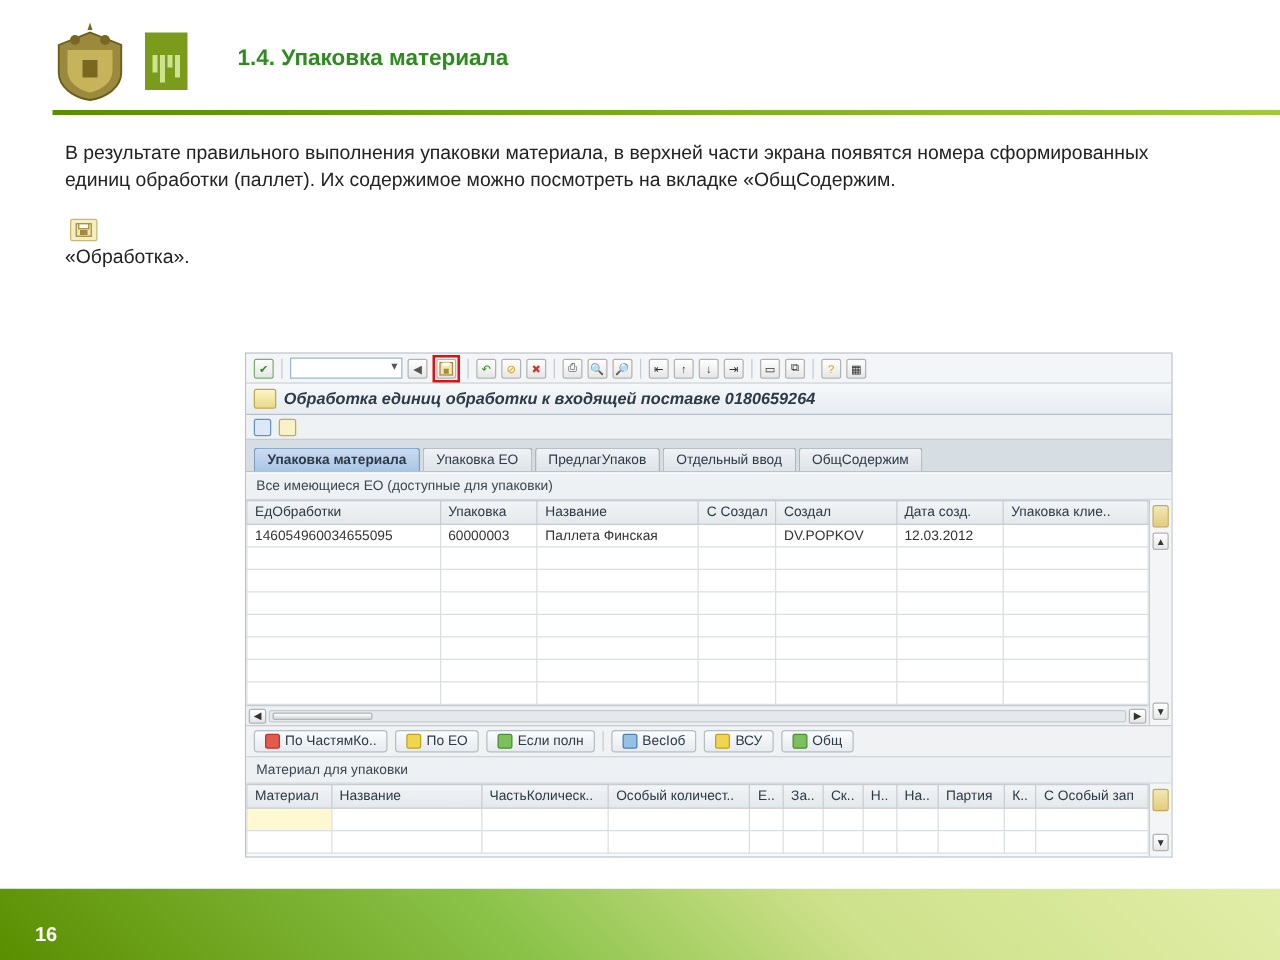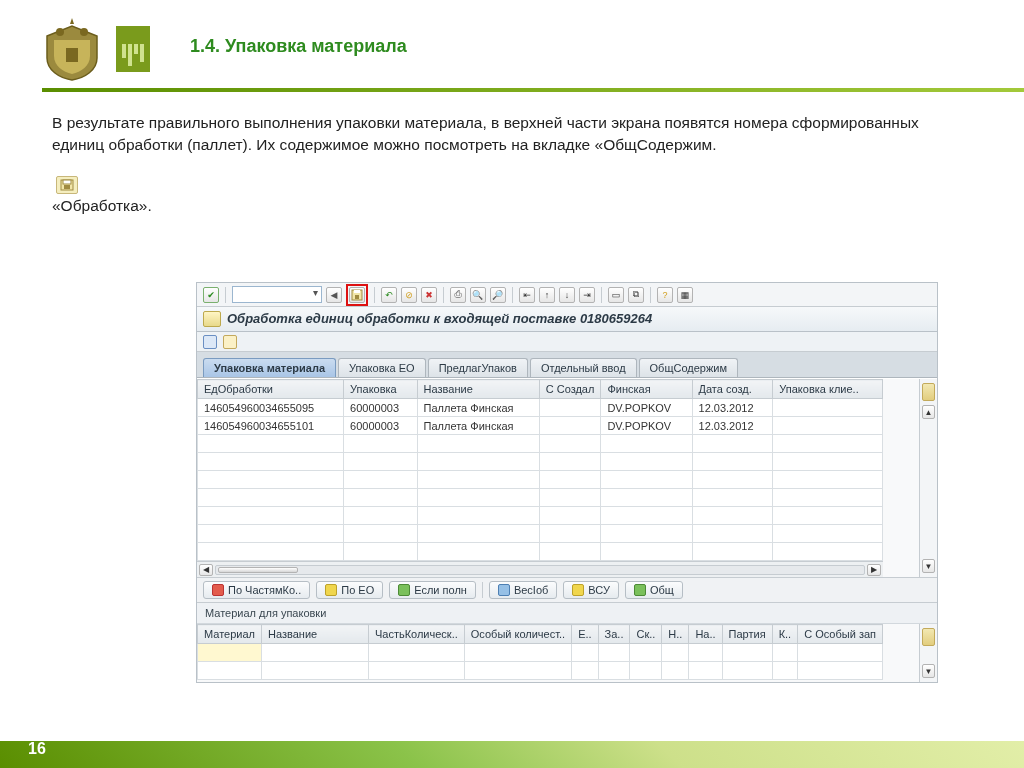--- a/index.html
+++ b/index.html
@@ -46,37 +46,37 @@
   .sap .subhdr { padding:4px 8px; color:#3a4750; font-size:11px; background:#eef1f4; border-bottom:1px solid #d2d8dd; }
 
   .sap table { width:100%; border-collapse:collapse; font-size:11px; }
   .sap thead th { background:linear-gradient(#f2f4f6,#e3e8ec); border:1px solid #c6ccd1; padding:3px 6px; text-align:left; font-weight:normal; color:#2c3a46; white-space:nowrap; }
   .sap tbody td { border:1px solid #d9dee2; padding:2px 6px; background:#fff; height:18px; color:#333; white-space:nowrap; }
   .sap tbody tr.empty td { background:#fff; }
   .sap .side-scroll { width:18px; background:#f3f5f7; border-left:1px solid #c6ccd1; position:relative; }
   .sap .side-scroll .knob { position:absolute; top:4px; left:2px; right:2px; height:18px; background:linear-gradient(#f2e8b2,#e2cd7e); border:1px solid #c3aa5a; border-radius:2px; }
   .sap .side-scroll .arrow { position:absolute; left:2px; right:2px; height:14px; background:linear-gradient(#fff,#e6e6e6); border:1px solid #b3b3b3; border-radius:2px; font-size:8px; display:flex; align-items:center; justify-content:center; }
 
-  .sap .grid-wrap { display:flex;gap:36px; }
+  .sap .grid-wrap { display:flex; }
   .sap .grid-wrap .main { flex:1; overflow:hidden; }
 
   .sap .hscroll { height:16px; background:#edf0f2; border-top:1px solid #c6ccd1; display:flex; align-items:center; gap:2px; padding:0 2px; }
   .sap .hscroll .arrow { width:14px; height:12px; background:linear-gradient(#fff,#e6e6e6); border:1px solid #b3b3b3; border-radius:2px; font-size:8px; display:flex; align-items:center; justify-content:center; }
   .sap .hscroll .track { flex:1; height:10px; background:#e6e9ec; border:1px solid #c6ccd1; position:relative; border-radius:2px; }
   .sap .hscroll .thumb { position:absolute; left:2px; top:1px; bottom:1px; width:80px; background:linear-gradient(#fff,#d6d6d6); border:1px solid #b3b3b3; border-radius:2px; }
 
   .sap .btnbar { background:#f0f2f4; border-top:1px solid #c6ccd1; border-bottom:1px solid #c6ccd1; padding:3px 6px; display:flex; align-items:center; gap:6px; }
   .sap .sbtn { display:flex; align-items:center; gap:4px; padding:2px 8px; background:linear-gradient(#fbfcfd,#e6ebef); border:1px solid #b6bec5; border-radius:3px; font-size:11px; color:#2c3a46; }
   .sap .sbtn .dot { width:12px; height:12px; border-radius:2px; }
   .dot.red { background:#e35b4c; border:1px solid #b33; }
   .dot.yellow { background:#f0d64d; border:1px solid #bda22a; }
   .dot.green { background:#7ac05b; border:1px solid #4c8a36; }
   .sap .bsep { width:1px; height:16px; background:#c6ccd1; }
 
-  .footer { position:absolute; left:0; right:0; bottom:0; height:27px; background:linear-gradient(45deg, #5a8e00, #8bc34a 40%, #cde08a 65%, #e2eea8); }
+  .footer { position:absolute; left:0; right:0; bottom:0; height:57px; background:linear-gradient(45deg, #5a8e00, #8bc34a 40%, #cde08a 65%, #e2eea8); }
   .pagenum { position:absolute; left:28px; bottom:10px; color:#fff; font-weight:bold; font-size:16px; }
 </style>
 </head>
 <body>
 
 <div class="header">
   <svg class="crest" viewBox="0 0 60 64">
     <path d="M5 18 L30 8 L55 18 L55 40 C55 52 43 60 30 62 C17 60 5 52 5 40 Z" fill="#9b8a3e" stroke="#6b5d1c" stroke-width="1.5"></path>
     <path d="M12 22 L48 22 L48 38 C48 48 39 54 30 56 C21 54 12 48 12 38 Z" fill="#c7b45a"></path>
     <rect x="24" y="30" width="12" height="14" fill="#7a6820"></rect>
@@ -159,46 +159,38 @@
 
   <div class="tabs">
     <div class="tab active">Упаковка материала</div>
     <div class="tab">Упаковка ЕО</div>
     <div class="tab">ПредлагУпаков</div>
     <div class="tab">Отдельный ввод</div>
     <div class="tab">ОбщСодержим</div>
   </div>
 
   <div class="panel">
+    <div class="subhdr">Все имеющиеся ЕО (доступные для упаковки)</div>
     <div class="grid-wrap">
       <div class="main">
         <table>
           <thead>
             <tr>
               <th>ЕдОбработки</th>
               <th>Упаковка</th>
               <th>Название</th>
               <th style="width:16px">С Создал</th>
-              <th>Финская</th>
+              <th>Создал</th>
               <th>Дата созд.</th>
               <th>Упаковка клие..</th>
             </tr>
           </thead>
           <tbody>
             <tr>
               <td>146054960034655095</td>
-              <td>60000003</td>
-              <td>Паллета Финская</td>
-              <td></td>
-              <td>DV.POPKOV</td>
-              <td>12.03.2012</td>
-              <td></td>
-            </tr>
-            <tr>
-              <td>146054960034655101</td>
               <td>60000003</td>
               <td>Паллета Финская</td>
               <td></td>
               <td>DV.POPKOV</td>
               <td>12.03.2012</td>
               <td></td>
             </tr>
             <tr class="empty">
                 <td></td>
                 <td></td>

